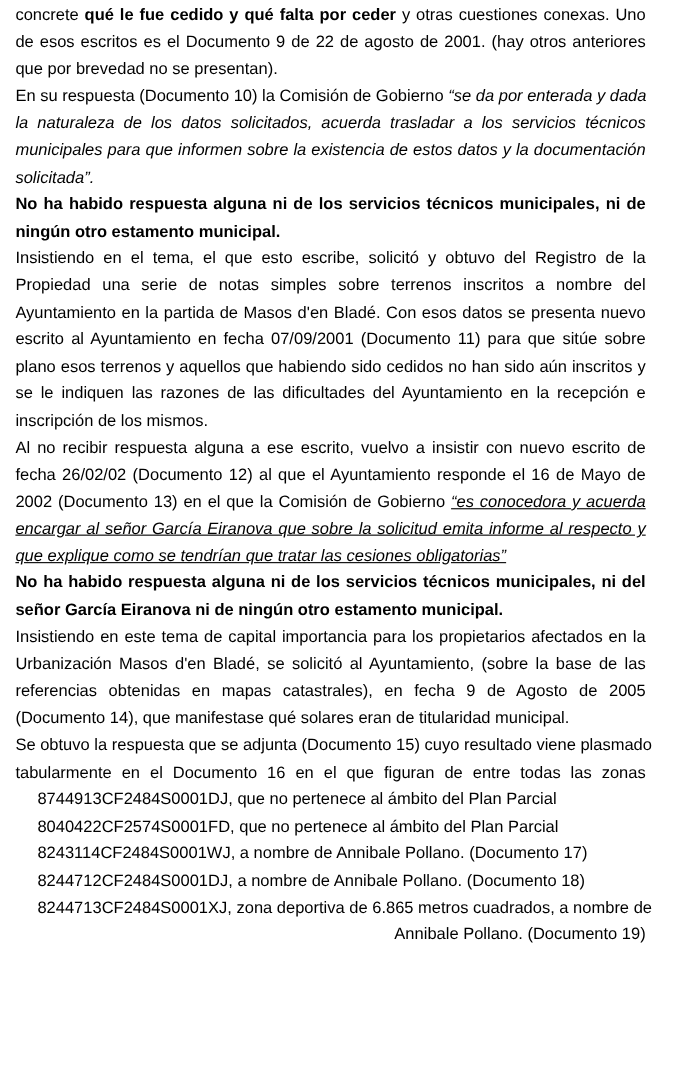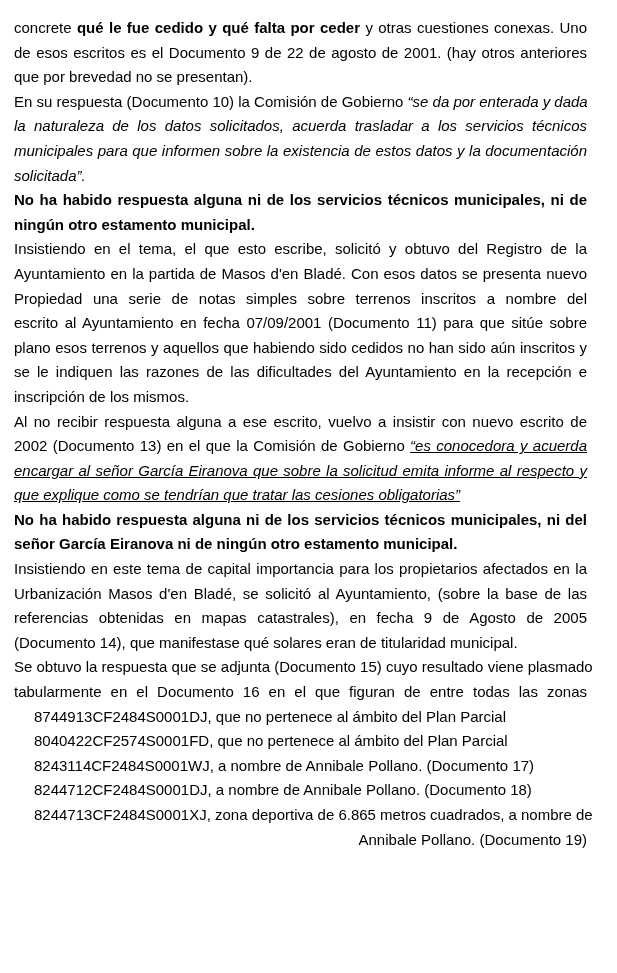--- a/index.html
+++ b/index.html
@@ -1,21 +1,21 @@
 <!DOCTYPE html>
 <html><head>
 <meta charset="utf-8">
 <style>
   html, body { margin: 0; padding: 0; background: #ffffff; }
   body {
     width: 617px; height: 973px; overflow: hidden;
     font-family: "Liberation Sans", sans-serif;
     font-size: 15px; color: #000000;
   }
-  .page { position: relative; padding: 16px 14px 0 14px; box-sizing: border-box; width: 601px; }
+  .page { position: relative; padding: 2px 14px 0 14px; box-sizing: border-box; width: 601px; }
   .line {
     height: 24.6px; line-height: 24.6px; white-space: nowrap;
     text-align: justify; text-align-last: justify;
   }
   .line.last { text-align-last: left; }
   .b { font-weight: bold; }
   .i { font-style: italic; }
   .u { text-decoration: underline; margin-top: 43px; }
   .item { height: 24.6px; line-height: 24.6px; white-space: nowrap; padding-left: 20px; }
   .item.cont { padding-left: 20px; text-align: right; }
@@ -35,29 +35,30 @@
         <div class="line"><span class="i">la naturaleza de los datos solicitados, acuerda trasladar a los servicios técnicos</span></div>
         <div class="line"><span class="i">municipales para que informen sobre la existencia de estos datos y la documentación</span></div>
         <div class="line last"><span class="i">solicitada”.</span></div>
       </div>
       <div>
         <div class="line"><span class="b">No ha habido respuesta alguna ni de los servicios técnicos municipales, ni de</span></div>
         <div class="line last"><span class="b">ningún otro estamento municipal.</span></div>
       </div>
       <div>
         <div class="line"><span class="">Insistiendo en el tema, el que esto escribe, solicitó y obtuvo del Registro de la</span></div>
+        <div class="line"><span class="">Propiedad una serie de notas simples sobre terrenos inscritos a nombre del</span></div>
         <div class="line"><span class="">Ayuntamiento en la partida de Masos d'en Bladé. Con esos datos se presenta nuevo</span></div>
-        <div class="line"><span class="">Propiedad una serie de notas simples sobre terrenos inscritos a nombre del</span></div>
         <div class="line"><span class="">escrito al Ayuntamiento en fecha 07/09/2001 (Documento 11) para que sitúe sobre</span></div>
         <div class="line"><span class="">plano esos terrenos y aquellos que habiendo sido cedidos no han sido aún inscritos y</span></div>
         <div class="line"><span class="">se le indiquen las razones de las dificultades del Ayuntamiento en la recepción e</span></div>
         <div class="line last"><span class="">inscripción de los mismos.</span></div>
       </div>
       <div>
         <div class="line"><span class="">Al no recibir respuesta alguna a ese escrito, vuelvo a insistir con nuevo escrito de</span></div>
+        <div class="line"><span class="">fecha  26/02/02 (Documento 12) al que el Ayuntamiento responde el 16 de Mayo de</span></div>
         <div class="line"><span class="">2002 (Documento 13) en el que la Comisión de Gobierno </span><span class="i u">“es conocedora y acuerda</span></div>
         <div class="line"><span class="i u">encargar al señor García Eiranova que sobre la solicitud emita informe al respecto y</span></div>
         <div class="line last"><span class="i u">que explique como se tendrían que tratar las cesiones obligatorias”</span></div>
       </div>
       <div>
         <div class="line"><span class="b">No ha habido respuesta alguna ni de los servicios técnicos municipales, ni del</span></div>
         <div class="line last"><span class="b">señor García Eiranova ni de ningún otro estamento municipal.</span></div>
       </div>
       <div>
         <div class="line"><span class="">Insistiendo en este tema de capital importancia para los propietarios afectados en la</span></div>

